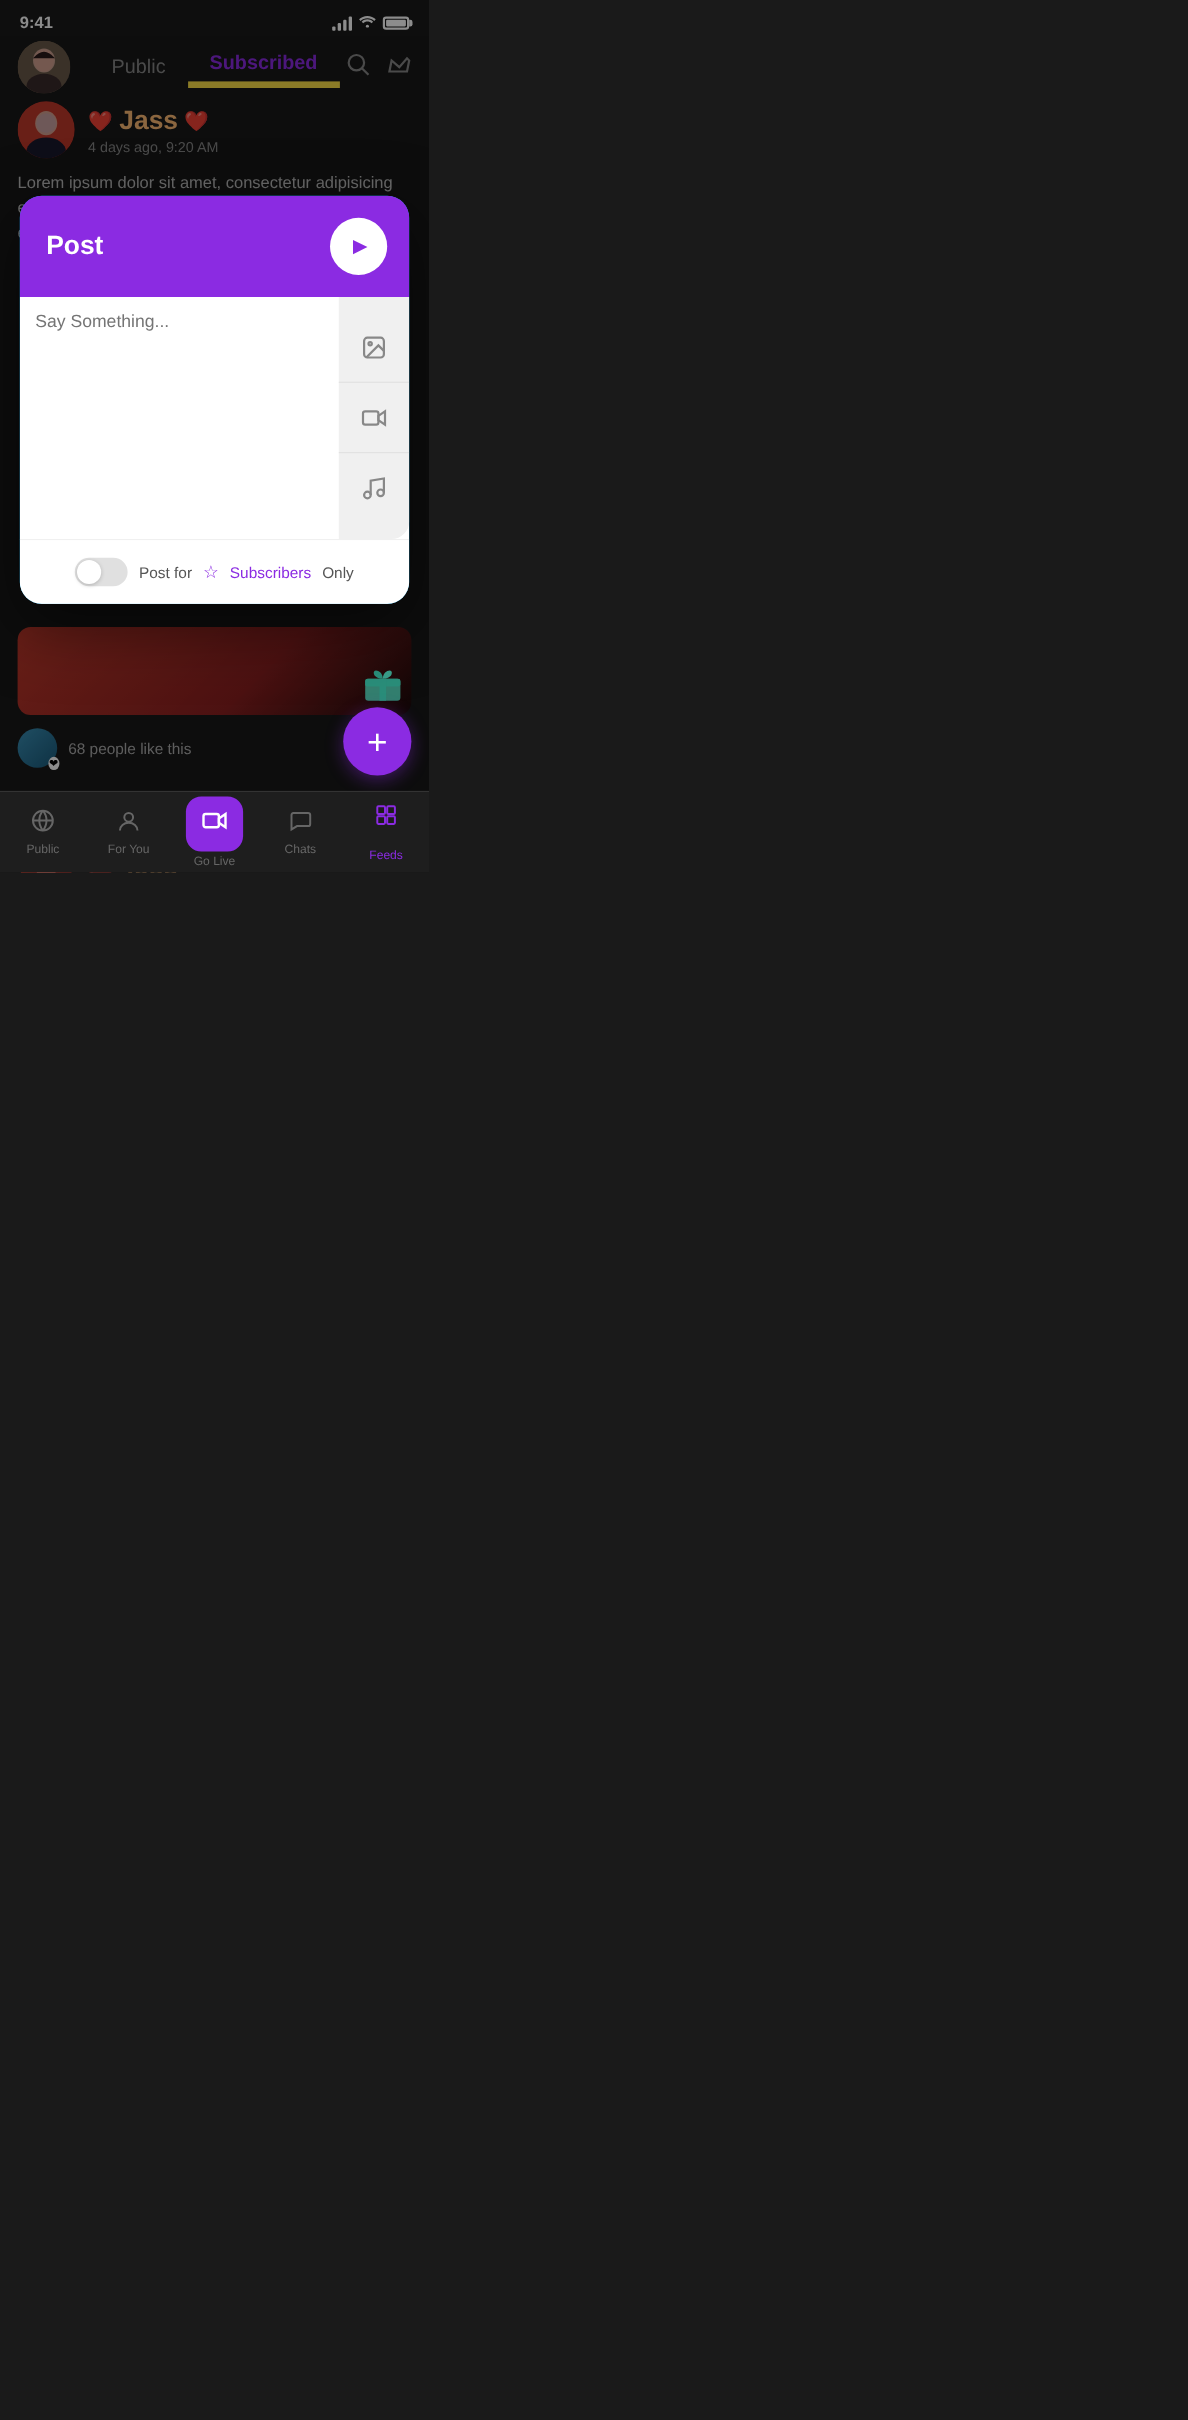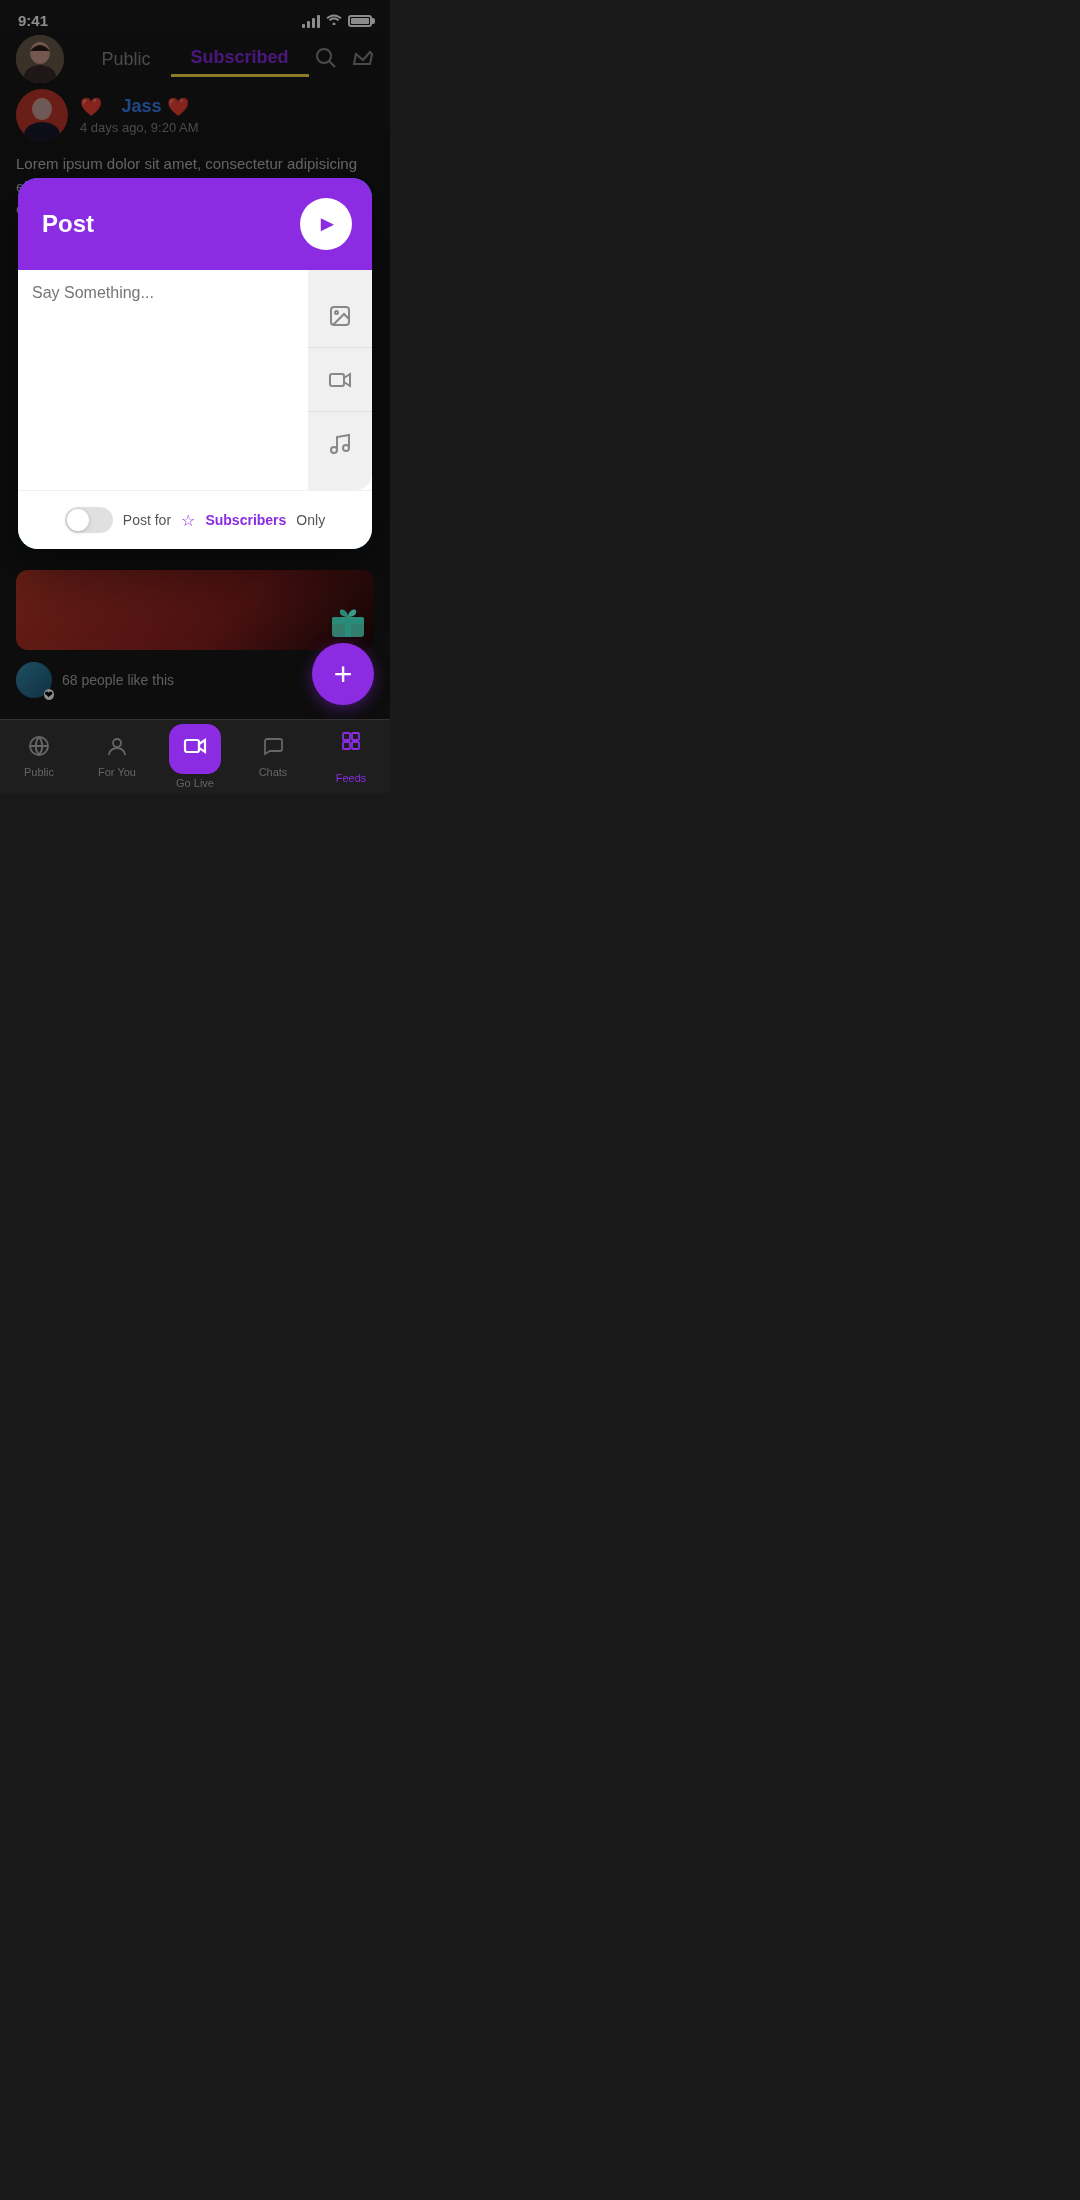--- a/index.html
+++ b/index.html
@@ -117,21 +117,21 @@
       color: #888;
       font-size: 18px;
       font-weight: 500;
       padding: 6px 20px;
     }
     .tab-subscribed {
       color: #8b2be2;
       font-size: 18px;
       font-weight: 700;
       padding: 6px 20px;
-      border-bottom: 3px solid #fde047;
+      border-bottom: 6px solid #fde047;
     }
     .header-icons {
       position: absolute;
       right: 16px;
       display: flex;
       gap: 16px;
       align-items: center;
     }
     .header-icon {
       color: #888;
@@ -149,24 +149,23 @@
       border-radius: 50%;
       overflow: hidden;
       flex-shrink: 0;
     }
     .post-avatar-img {
       width: 100%;
       height: 100%;
       background: linear-gradient(135deg, #c0392b 0%, #8b2020 50%, #1a0a0a 100%);
     }
     .post-username {
-      color: #3b82f6;
-      font-size: 18px;
+      color: #fdba74;
+      font-size: 24px;
       font-weight: 700;
-      margin-left: 13px;
     }
     .heart-emoji { font-size: 18px; }
     .post-time {
       color: #888;
       font-size: 13px;
       margin-top: 2px;
     }
     .post-text {
       color: #c0c0c0;
       font-size: 15px;
@@ -298,21 +297,21 @@
       top: 2px;
       left: 2px;
       box-shadow: 0 1px 4px rgba(0,0,0,0.2);
     }
     .footer-text {
       font-size: 14px;
       color: #555;
     }
     .footer-subscribers {
       color: #8b2be2;
-      font-weight: 700;
+      font-weight: 400;
     }
     .star-icon { color: #8b2be2; font-size: 16px; }
     .likes-row {
       display: flex;
       align-items: center;
       gap: 10px;
       padding: 12px 0;
     }
     .likes-avatar {
       width: 36px;

